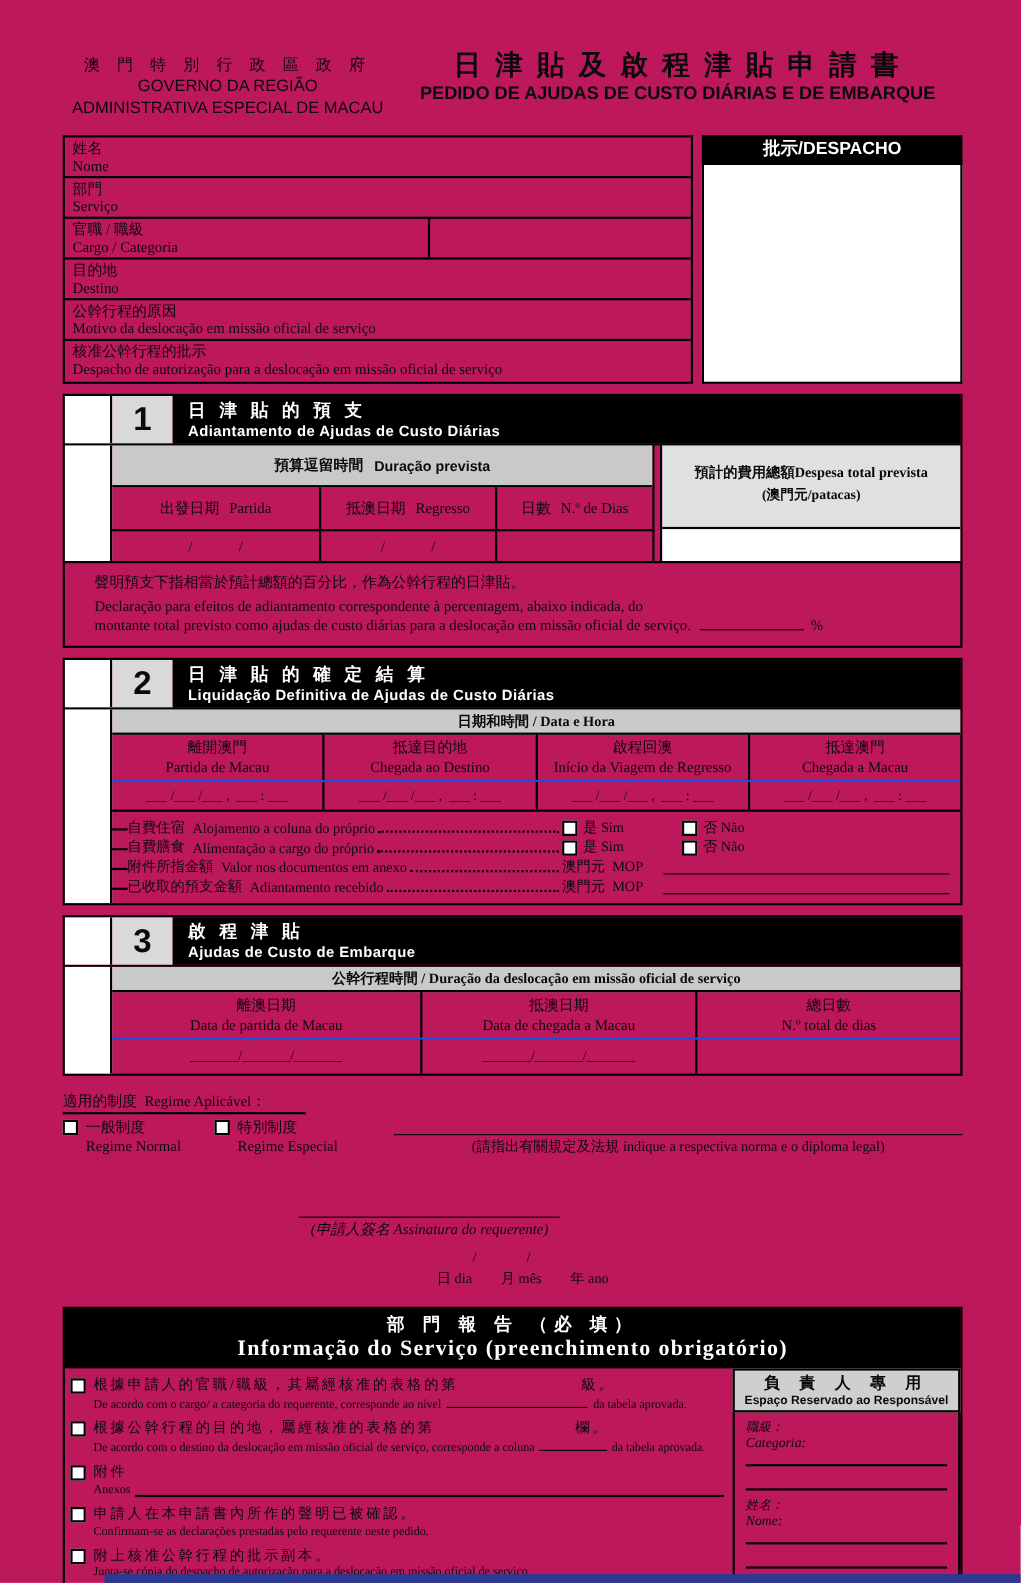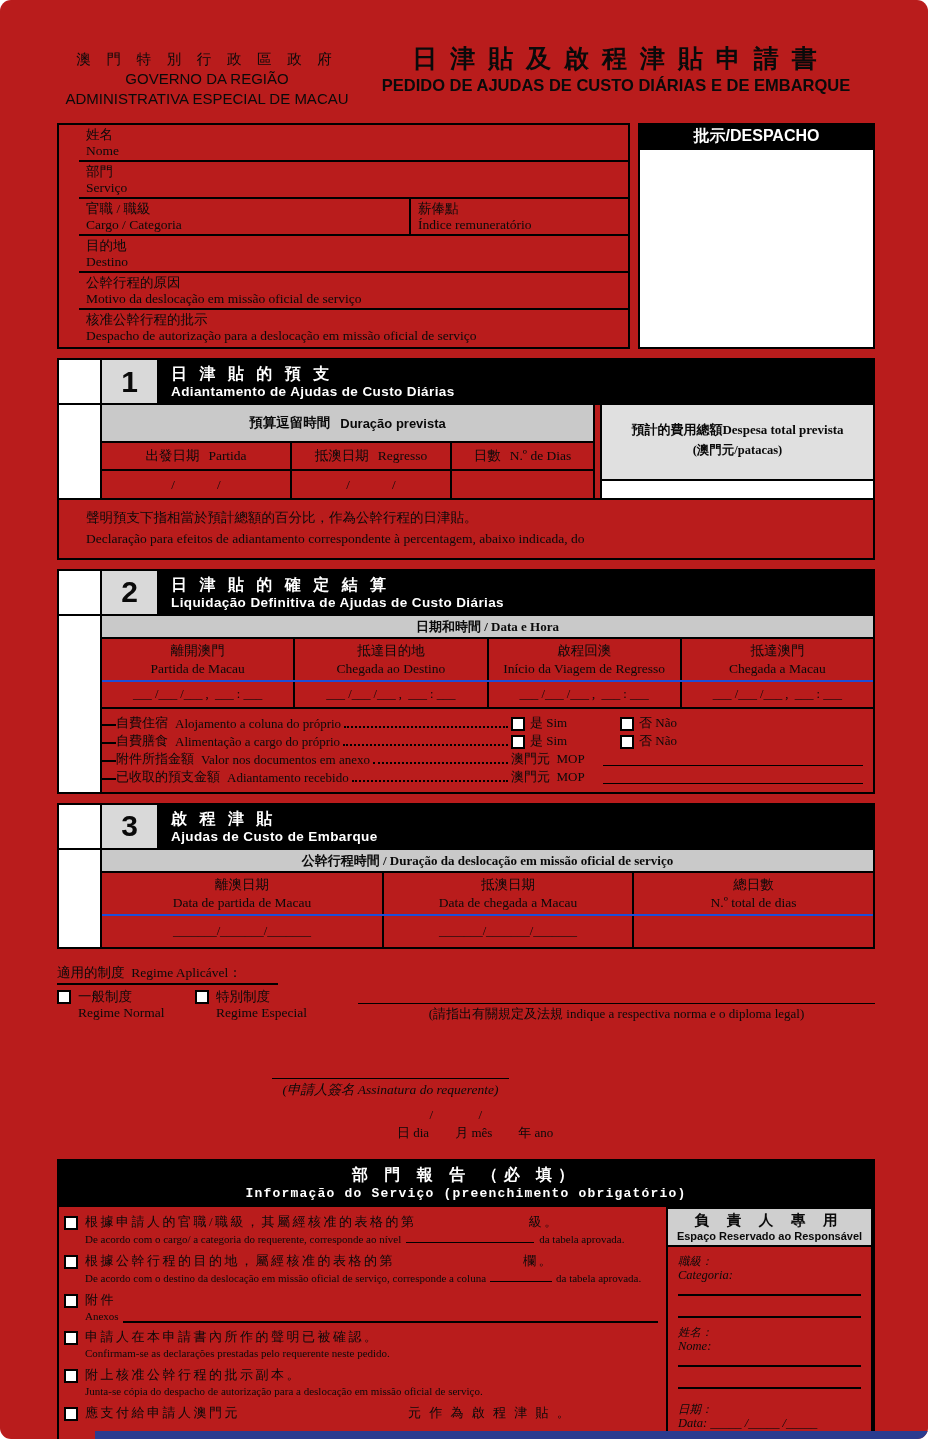--- a/index.html
+++ b/index.html
@@ -1,36 +1,36 @@
 <!DOCTYPE html>
 <html><head>
 <meta charset="utf-8">
 <style>
   * { margin:0; padding:0; box-sizing:border-box; }
   html,body { background:#ffffff; }
-  .page { position:relative; width:928px; height:1439px; background:#b91c1c;
-          font-family:"Liberation Serif", serif; color:#0a0a0a; overflow:hidden;border-radius:11px; }
+  .page { position:relative; width:928px; height:1439px; background:#be185d;
+          font-family:"Liberation Serif", serif; color:#0a0a0a; overflow:hidden; }
   .content { position:absolute; left:57px; top:0; width:818px; }
   .pre { white-space:pre; }
   .chk { display:inline-block; width:14px; height:14px; border:2px solid #000; background:#fff; flex:none; }
   .blank { display:inline-block; border-bottom:1.5px solid #000; height:12px; }
 
   
   .hdr { display:flex; margin-top:42px; }
   .hdr-gov { width:300px; text-align:center; padding-top:8px; }
   .hdr-gov .zh { font-size:14.5px; letter-spacing:6px; }
   .hdr-gov .pt { font-family:"Liberation Sans",sans-serif; font-size:15px; line-height:1.3; }
   .hdr-title { flex:1; text-align:center; }
   .hdr-title .zh { font-family:"Liberation Sans",sans-serif; font-weight:bold; font-size:25px; letter-spacing:3px; }
   .hdr-title .pt { font-family:"Liberation Sans",sans-serif; font-weight:bold; font-size:16.5px; margin-top:1px; }
 
   
   .topblock { display:flex; margin-top:15px; }
   .info-table { width:573px; border:2.5px solid #000; }
-  .info-row { border-bottom:2px solid #000; padding:2px 7px; height:37px;margin-left:20px; }
+  .info-row { border-bottom:2px solid #000; padding:2px 7px; height:37px; }
   .info-row.last { border-bottom:none; }
   .info-row.split { display:flex; padding:0; }
   .cell-cargo { width:332px; border-right:2px solid #000; padding:2px 7px; }
   .cell-indice { flex:1; padding:2px 7px; }
   .lbl { display:block; font-size:13.5px; line-height:1.22; }
   .gapcol { width:8px; }
   .despacho { flex:1; display:flex; flex-direction:column; }
   .despacho-hd { background:#000; color:#fff; text-align:center; font-family:"Liberation Sans",sans-serif;
                  font-weight:bold; font-size:16px; height:27px; line-height:26px; }
   .despacho-bd { border:2.5px solid #000; border-top:none; flex:1; background:#fff; }
@@ -50,21 +50,21 @@
 
   
   .s1-tablewrap { display:flex; border-bottom:2px solid #000; }
   .s1-grid { flex:1; display:flex; }
   .s1-left { width:493px; border-right:2px solid #000; }
   .s1-gap { width:7px; border-right:2px solid #000; }
   .s1-right { flex:1; display:flex; flex-direction:column; }
   .s1-durhd { height:38px; background:#c9c9c9; border-bottom:2px solid #000; display:flex; align-items:center;
               justify-content:center; gap:10px; font-weight:bold; font-size:13.5px; }
   .s1-durhd .pt { font-family:"Liberation Sans",sans-serif; font-size:13px; }
-  .s1-cols { display:flex; height:28px; border-bottom:2px solid #000; }
+  .s1-cols { display:flex; height:40px; border-bottom:2px solid #000; }
   .s1-col { display:flex; align-items:center; justify-content:center; gap:9px; font-size:13.5px; }
   .s1-col1 { width:190px; border-right:2px solid #000; }
   .s1-col2 { width:160px; border-right:2px solid #000; }
   .s1-col3 { flex:1; }
   .s1-data { display:flex; height:27px; }
   .s1-dcell { display:flex; align-items:center; justify-content:center; font-size:13px; }
   .s1-tothd { height:76px; background:#e0e0e0; border-bottom:2px solid #000; text-align:center; padding-top:16px;
               font-weight:bold; font-size:13px; }
   .s1-tothd .u { font-weight:bold; font-size:12.5px; margin-top:3px; display:block; }
   .s1-totcell { flex:1; background:#fff; }
@@ -119,21 +119,21 @@
   .sig { margin-top:40px; }
   .sig-linewrap { margin-left:215px; width:237px; text-align:center; }
   .sig-line { border-bottom:1.5px solid #000; height:16px; }
   .sig-cap { font-style:italic; font-size:13.5px; margin-top:2px; }
   .sig-date { margin-left:340px; width:190px; text-align:left; font-size:13px; margin-top:7px; line-height:1.45; }
 
   
   .service { border:2.5px solid #000; border-bottom-width:4px; margin-top:16px; }
   .svc-hd { background:#000; color:#fff; text-align:center; padding:4px 0 6px; }
   .svc-hd .zh { font-family:"Liberation Sans",sans-serif; font-weight:bold; font-size:16px; letter-spacing:6px; display:block; }
-  .svc-hd .pt { font-family:Liberation Mono, monospace; font-weight:bold; font-size:13px; letter-spacing:1.2px; display:block; }
+  .svc-hd .pt { font-family:Liberation Serif, serif; font-weight:bold; font-size:20px; letter-spacing:1.2px; display:block; }
   .svc-bd { display:flex; }
   .svc-items { flex:1; padding:7px 8px 4px 5px; }
   .svc-item { display:flex; margin-bottom:6.5px; }
   .svc-item .chk { margin:2px 7px 0 0; }
   .svc-text { flex:1; }
   .svc-zh { font-size:13px; letter-spacing:2.5px; line-height:1.3; }
   .svc-pt { font-size:11px; line-height:1.3; }
   .sp { display:inline-block; }
   .anexos-line { display:flex; }
   .anexos-blank { flex:1; margin-left:4px; border-bottom:2px solid #000; }
@@ -178,24 +178,20 @@
       </div>
       <div class="info-row">
         <span class="lbl">部門</span>
         <span class="lbl">Serviço</span>
       </div>
       <div class="info-row split">
         <div class="cell-cargo">
           <span class="lbl">官職 / 職級</span>
           <span class="lbl">Cargo / Categoria</span>
         </div>
-        <div class="cell-indice">
-          <span class="lbl">薪俸點</span>
-          <span class="lbl">Índice remuneratório</span>
-        </div>
       </div>
       <div class="info-row">
         <span class="lbl">目的地</span>
         <span class="lbl">Destino</span>
       </div>
       <div class="info-row">
         <span class="lbl">公幹行程的原因</span>
         <span class="lbl">Motivo da deslocação em missão oficial de serviço</span>
       </div>
       <div class="info-row last">
@@ -253,20 +249,23 @@
             <span>預計的費用總額</span><span>Despesa total prevista</span>
             <span class="u">(澳門元/patacas)</span>
           </div>
           <div class="s1-totcell"></div>
         </div>
       </div>
     </div>
     <div class="s1-decl">
       <div class="zh">聲明預支下指相當於預計總額的百分比，作為公幹行程的日津貼。</div>
       <div class="pt">Declaração para efeitos de adiantamento correspondente à percentagem, abaixo indicada, do</div>
+      <div class="pt">
+        <span>montante total previsto como ajudas de custo diárias para a deslocação em missão oficial de serviço.</span><span class="blank pct-blank"></span><span>%</span>
+      </div>
     </div>
   </div>
 
   <div class="section">
     <div class="sec-hd">
       <div class="hd-gutter"></div>
       <div class="sec-num">2</div>
       <div class="sec-ttl">
         <span class="zh">日 津 貼 的 確 定 結 算</span>
         <span class="pt">Liquidação Definitiva de Ajudas de Custo Diárias</span>

